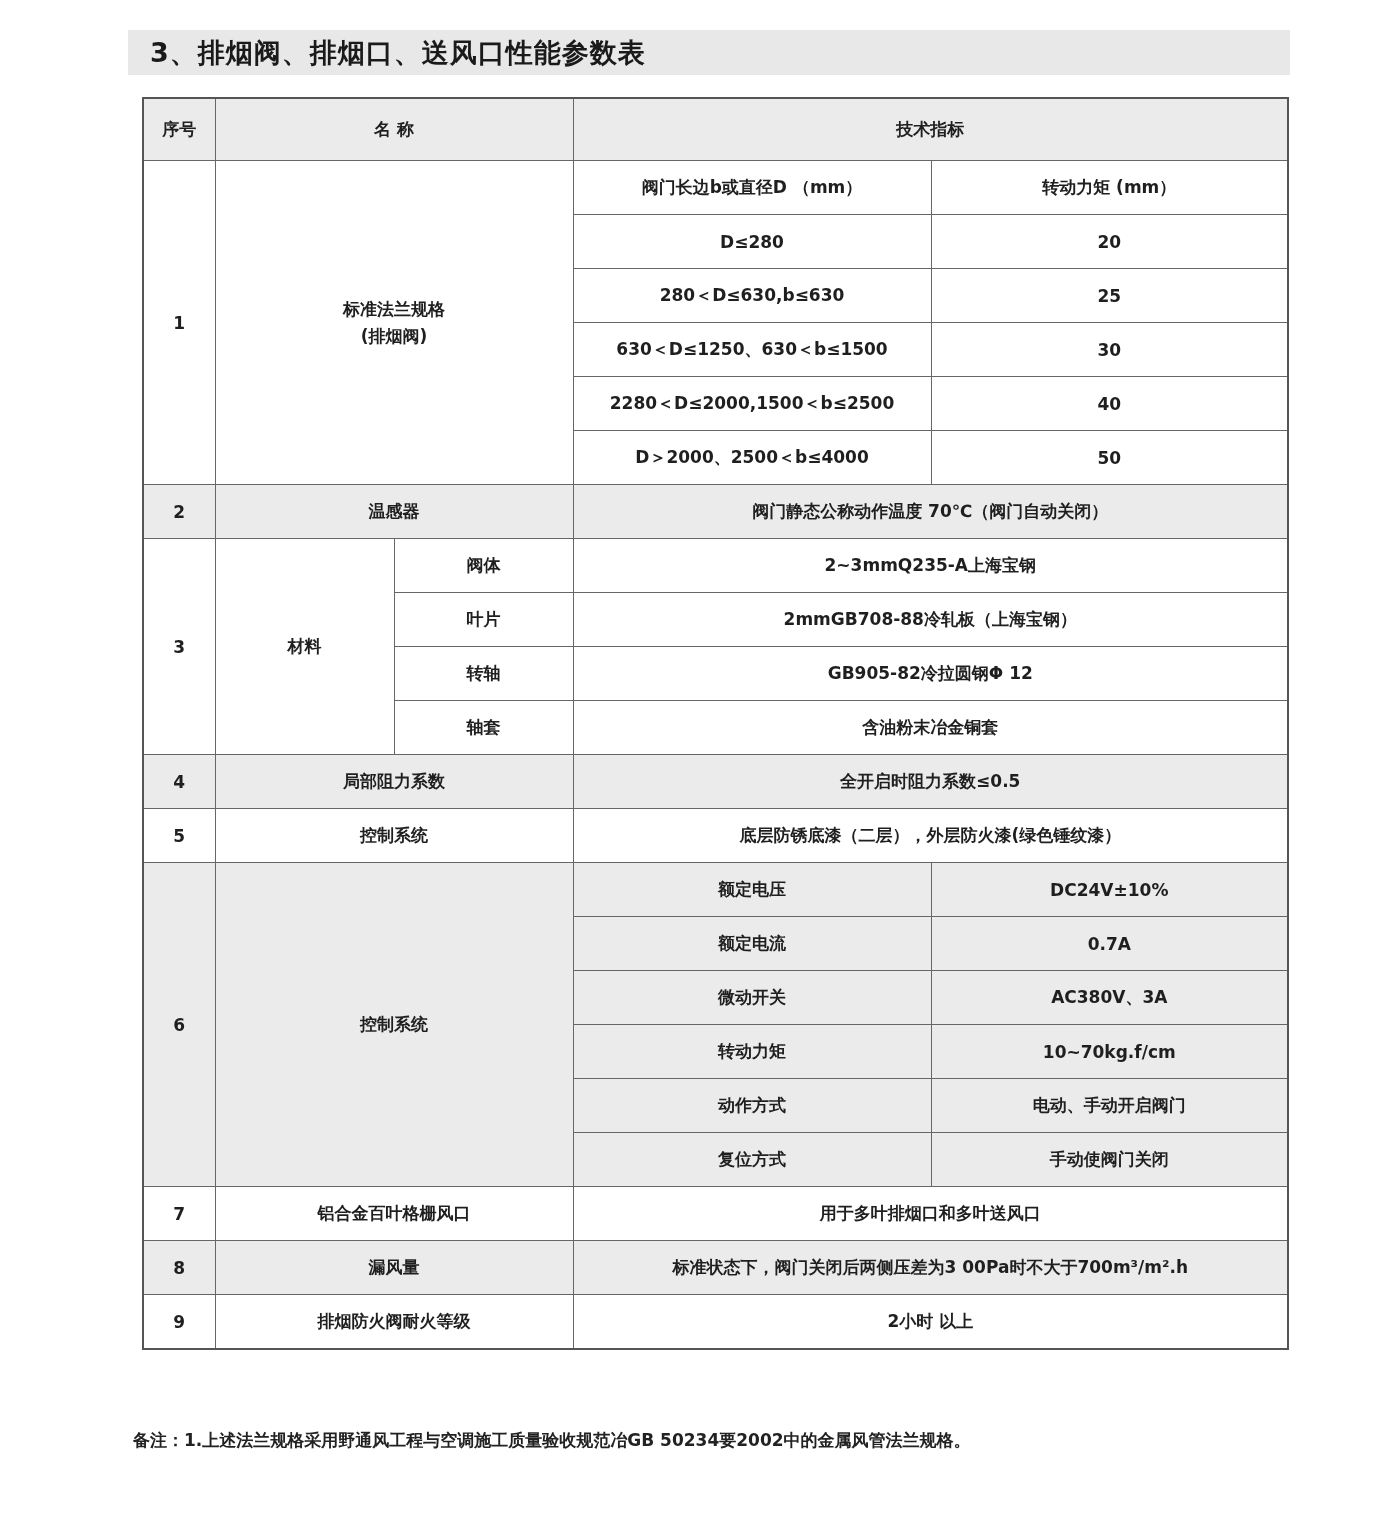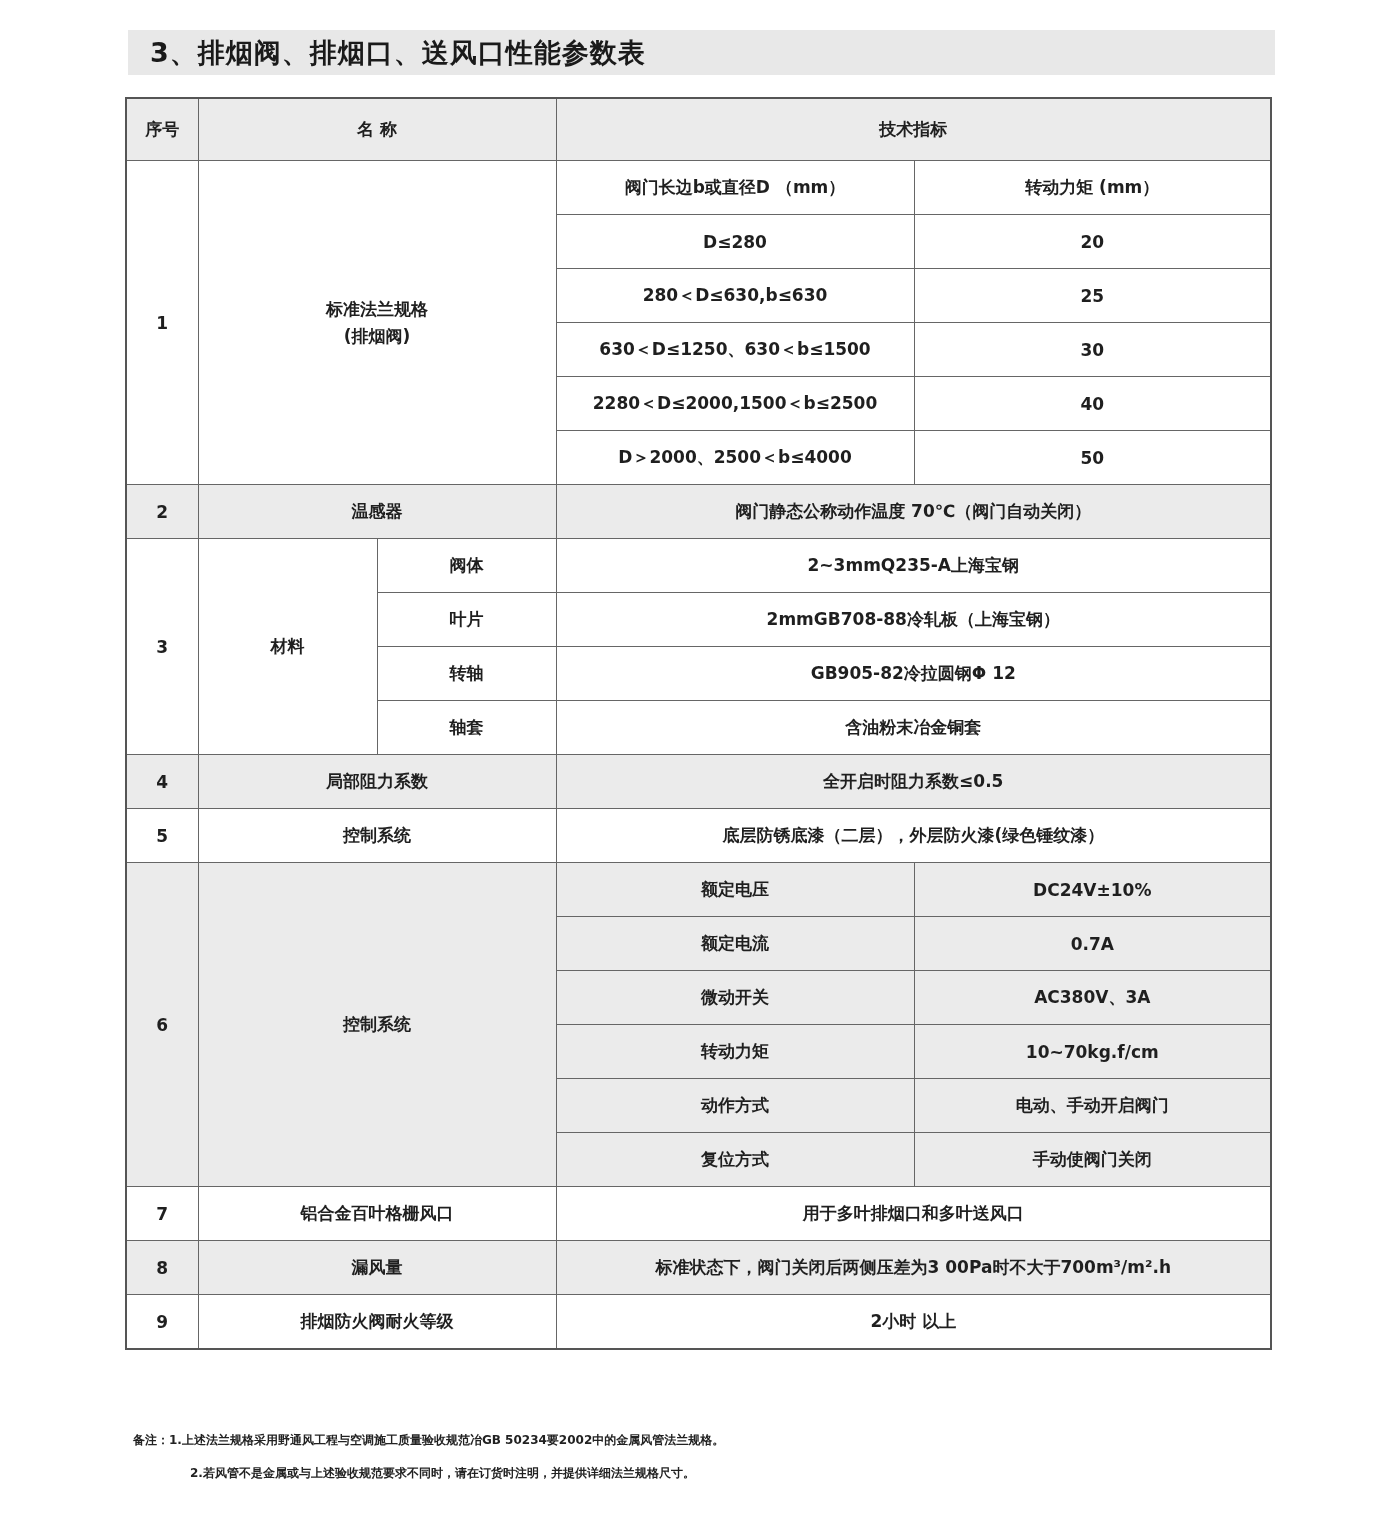--- a/index.html
+++ b/index.html
@@ -1,24 +1,24 @@
 <!DOCTYPE html>
 <html><head>
 <meta charset="utf-8">
 <style>
   html,body{margin:0;padding:0;background:#ffffff;}
   body{width:1400px;height:1540px;position:relative;font-family:"DejaVu Sans","Liberation Sans",sans-serif;color:#1a1a1a;overflow:hidden;}
-  .title-bar{position:absolute;left:128px;top:30px;width:1147px;height:45px;background:#e8e8e8;}
+  .title-bar{position:absolute;left:128px;top:30px;width:1147px;height:45px;background:#e8e8e8;padding-left:15px;}
   .title-text{position:absolute;left:22px;top:4px;font-size:27px;font-weight:bold;letter-spacing:1px;line-height:38px;color:#1a1a1a;}
-  table.spec{position:absolute;left:125px;top:97px;width:1147px;border-collapse:collapse;table-layout:fixed;border:2px solid #555;}
+  table.spec{position:absolute;left:142px;top:97px;width:1147px;border-collapse:collapse;table-layout:fixed;border:2px solid #555;}
   table.spec td{border:1.5px solid #666;text-align:center;vertical-align:middle;font-size:17px;font-weight:bold;height:53px;padding:0;color:#1f1f1f;}
   table.spec tr.h-head td{height:61px;}
   .gray{background:#ebebeb;}
   .white{background:#ffffff;}
-  .notes{position:absolute;left:133px;top:1424px;font-size:12px;font-weight:bold;color:#222;line-height:33px;}
+  .notes{position:absolute;left:133px;top:1424px;font-size:17px;font-weight:bold;color:#222;line-height:33px;}
   .note-line{white-space:nowrap;}
   .indent{padding-left:57px;}
 </style>
 </head>
 <body>
 
 <div class="title-bar">
   <div class="title-text">3、排烟阀、排烟口、送风口性能参数表</div>
 </div>
 
@@ -149,14 +149,13 @@
     <td colspan="2">排烟防火阀耐火等级</td>
     <td colspan="2">2小时 以上</td>
   </tr>
 </tbody>
   </table>
 
 <div class="notes">
   <div class="note-line">
     <span>备注：</span><span>1.上述法兰规格采用野通风工程与空调施工质量验收规范冶GB 50234要2002中的金属风管法兰规格。</span>
   </div>
-  <div class="note-line indent">2.若风管不是金属或与上述验收规范要求不同时，请在订货时注明，并提供详细法兰规格尺寸。</div>
 </div>
 
 </body></html>

